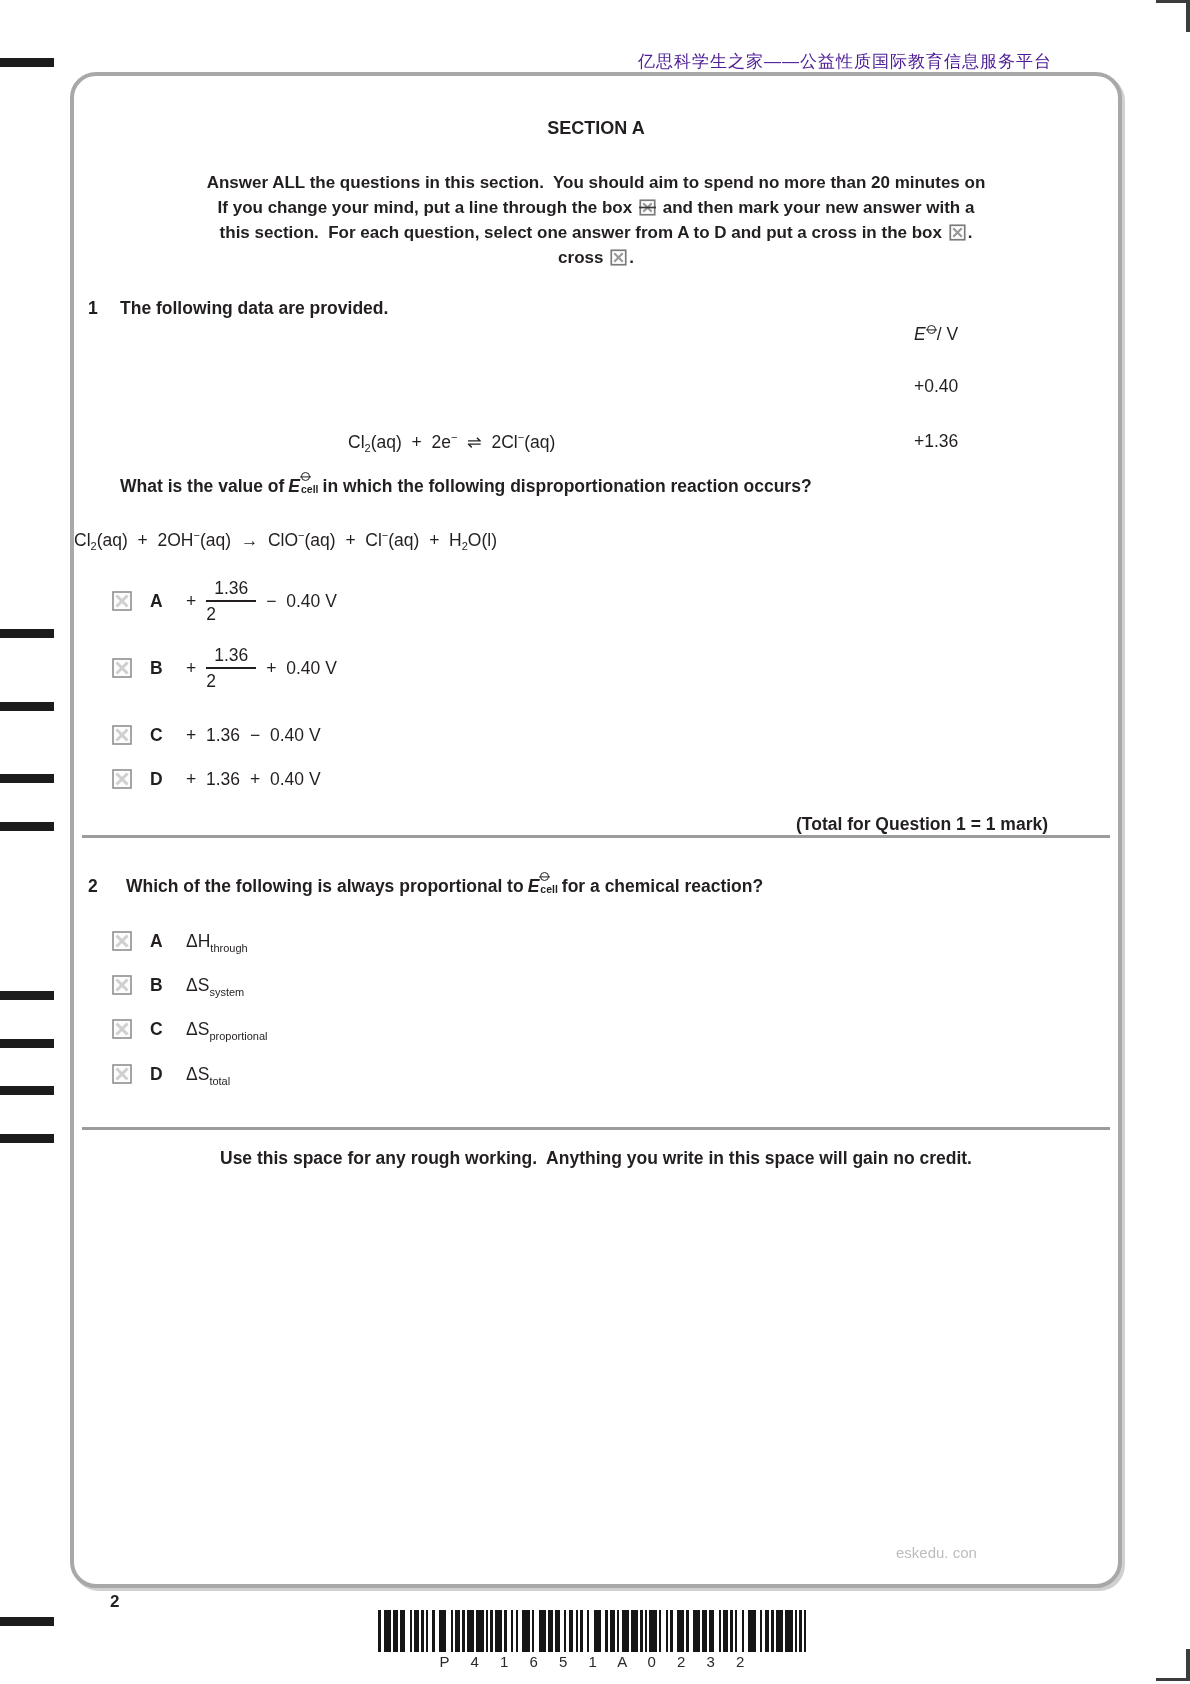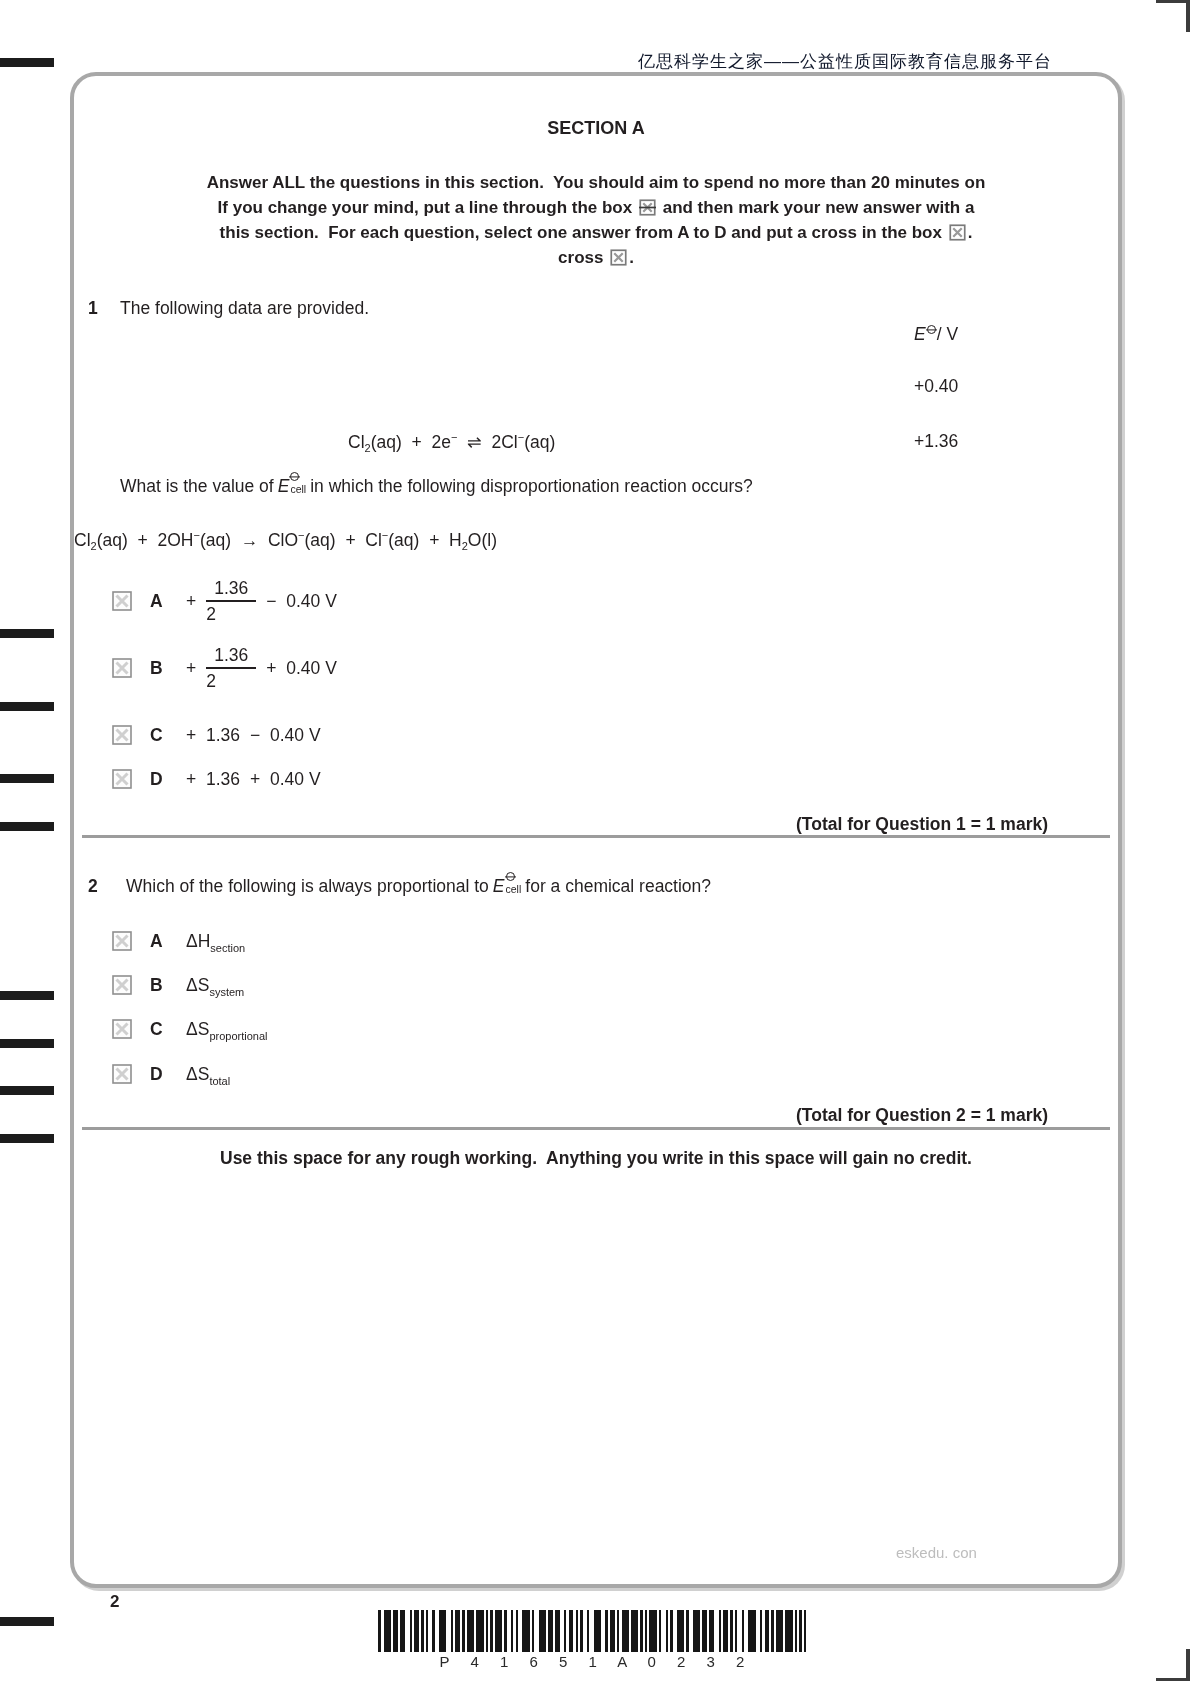--- a/index.html
+++ b/index.html
@@ -4,36 +4,36 @@
 <style>
   html,body{margin:0;padding:0;background:#ffffff;}
   .page{position:relative;width:1190px;height:1684px;background:#fff;overflow:hidden;
         font-family:"Liberation Sans",sans-serif;color:#231f20;}
 
   
   .regmark{position:absolute;left:0;width:54px;height:9px;background:#1c1c1c;}
   .corner-h{position:absolute;height:3px;width:34px;background:#3c3c3c;}
   .corner-v{position:absolute;width:4px;height:32px;background:#3c3c3c;}
 
-  .wm-top{position:absolute;left:638px;top:50px;font-size:17px;color:#0f172a;letter-spacing:1px;}
+  .wm-top{position:absolute;left:638px;top:50px;font-size:17px;color:#4c1d95;letter-spacing:1px;}
 
   
   .box{position:absolute;left:70px;top:72px;width:1052px;height:1516px;box-sizing:border-box;
        border:4px solid #a8a8a8;border-radius:26px;background:#fff;
        box-shadow:3px 3px 0 rgba(150,150,150,.45);}
 
   .section-title{position:absolute;top:42px;left:0;width:100%;text-align:center;
                  font-size:18px;font-weight:700;}
   .instr{position:absolute;top:94px;left:0;width:100%;text-align:center;
          font-size:17px;font-weight:700;line-height:25px;}
   .instr svg{vertical-align:-3px;margin:0 2px;}
 
   .qline{position:absolute;left:0;width:100%;font-size:17.5px;}
   .qnum{position:absolute;left:14px;font-weight:700;}
-  .qtext{position:absolute;left:46px;right:20px;}
+  .qtext{position:absolute;left:46px;right:20px;font-weight:bold;}
 
   .ev-header{position:absolute;left:840px;top:248px;font-size:17.5px;}
   .eq{position:absolute;font-size:17.5px;white-space:nowrap;}
   .eq sub,.eq sup{font-size:11px;}
   .eqval{position:absolute;left:840px;font-size:17.5px;}
 
   .reaction{position:absolute;top:453px;left:0;width:100%;text-align:left;
             font-size:17.5px;}
   .reaction sub,.reaction sup{font-size:11px;}
 
@@ -227,21 +227,21 @@
     </div>
 
     <div class="opt" style="top:852px;height:26px">
       <span class="cbxwrap" style="top:3px"><svg width="20" height="20" viewBox="0 0 20 20">
             <rect x="1" y="1" width="18" height="18" fill="#fdfdfd" stroke="#8f8f8f" stroke-width="1.6"></rect>
             <path d="M4.5 4.5 15.5 15.5 M15.5 4.5 4.5 15.5" stroke="#cfcfcf" stroke-width="3" fill="none"></path>
           </svg></span>
       <span class="letter">A</span>
       <span class="body" style="gap:0">
           <span class="dsym">ΔH</span>
-          <span class="subword">section</span>
+          <span class="subword">through</span>
         </span>
     </div>
 
     <div class="opt" style="top:896px;height:26px">
       <span class="cbxwrap" style="top:3px"><svg width="20" height="20" viewBox="0 0 20 20">
             <rect x="1" y="1" width="18" height="18" fill="#fdfdfd" stroke="#8f8f8f" stroke-width="1.6"></rect>
             <path d="M4.5 4.5 15.5 15.5 M15.5 4.5 4.5 15.5" stroke="#cfcfcf" stroke-width="3" fill="none"></path>
           </svg></span>
       <span class="letter">B</span>
       <span class="body" style="gap:0">
@@ -267,21 +267,20 @@
             <rect x="1" y="1" width="18" height="18" fill="#fdfdfd" stroke="#8f8f8f" stroke-width="1.6"></rect>
             <path d="M4.5 4.5 15.5 15.5 M15.5 4.5 4.5 15.5" stroke="#cfcfcf" stroke-width="3" fill="none"></path>
           </svg></span>
       <span class="letter">D</span>
       <span class="body" style="gap:0">
           <span class="dsym">ΔS</span>
           <span class="subword">total</span>
         </span>
     </div>
 
-    <div class="total" style="top:1029px">(Total for Question 2 = 1 mark)</div>
     <div class="sep" style="top:1051px"></div>
 
     <div class="rough">Use this space for any rough working.&nbsp; Anything you write in this space will gain no credit.</div>
 
     <div class="wm-bottom">eskedu. con</div>
   </div>
 
   <div class="pagenum">2</div>
   <div class="barcode">
     <div class="barcode-bars"><span class="bar" style="width:3px;margin-right:3px"></span><span class="bar" style="width:7.199999999999999px;margin-right:2.2px"></span><span class="bar" style="width:4.8px;margin-right:2.2px"></span><span class="bar" style="width:4.8px;margin-right:4.4px"></span><span class="bar" style="width:2.4px;margin-right:2.2px"></span><span class="bar" style="width:4.8px;margin-right:2.2px"></span><span class="bar" style="width:2.4px;margin-right:2.2px"></span><span class="bar" style="width:2.4px;margin-right:4.4px"></span><span class="bar" style="width:2.4px;margin-right:4.4px"></span><span class="bar" style="width:7.199999999999999px;margin-right:4.4px"></span><span class="bar" style="width:2.4px;margin-right:2.2px"></span><span class="bar" style="width:4.8px;margin-right:2.2px"></span><span class="bar" style="width:2.4px;margin-right:2.2px"></span><span class="bar" style="width:7.199999999999999px;margin-right:2.2px"></span><span class="bar" style="width:7.199999999999999px;margin-right:2.2px"></span><span class="bar" style="width:2.4px;margin-right:2.2px"></span><span class="bar" style="width:2.4px;margin-right:2.2px"></span><span class="bar" style="width:7.199999999999999px;margin-right:2.2px"></span><span class="bar" style="width:2.4px;margin-right:4.4px"></span><span class="bar" style="width:2.4px;margin-right:2.2px"></span><span class="bar" style="width:2.4px;margin-right:4.4px"></span><span class="bar" style="width:7.199999999999999px;margin-right:2.2px"></span><span class="bar" style="width:2.4px;margin-right:4.4px"></span><span class="bar" style="width:7.199999999999999px;margin-right:2.2px"></span><span class="bar" style="width:4.8px;margin-right:2.2px"></span><span class="bar" style="width:4.8px;margin-right:4.4px"></span><span class="bar" style="width:2.4px;margin-right:2.2px"></span><span class="bar" style="width:4.8px;margin-right:2.2px"></span><span class="bar" style="width:2.4px;margin-right:2.2px"></span><span class="bar" style="width:2.4px;margin-right:4.4px"></span><span class="bar" style="width:2.4px;margin-right:4.4px"></span><span class="bar" style="width:7.199999999999999px;margin-right:4.4px"></span><span class="bar" style="width:2.4px;margin-right:2.2px"></span><span class="bar" style="width:4.8px;margin-right:2.2px"></span><span class="bar" style="width:2.4px;margin-right:2.2px"></span><span class="bar" style="width:7.199999999999999px;margin-right:2.2px"></span><span class="bar" style="width:7.199999999999999px;margin-right:2.2px"></span><span class="bar" style="width:2.4px;margin-right:2.2px"></span><span class="bar" style="width:2.4px;margin-right:2.2px"></span><span class="bar" style="width:7.199999999999999px;margin-right:2.2px"></span><span class="bar" style="width:2.4px;margin-right:4.4px"></span><span class="bar" style="width:2.4px;margin-right:2.2px"></span><span class="bar" style="width:2.4px;margin-right:4.4px"></span><span class="bar" style="width:7.199999999999999px;margin-right:2.2px"></span><span class="bar" style="width:2.4px;margin-right:4.4px"></span><span class="bar" style="width:7.199999999999999px;margin-right:2.2px"></span><span class="bar" style="width:4.8px;margin-right:2.2px"></span><span class="bar" style="width:4.8px;margin-right:4.4px"></span><span class="bar" style="width:2.4px;margin-right:2.2px"></span><span class="bar" style="width:4.8px;margin-right:2.2px"></span><span class="bar" style="width:2.4px;margin-right:2.2px"></span><span class="bar" style="width:2.4px;margin-right:4.4px"></span><span class="bar" style="width:2.4px;margin-right:4.4px"></span><span class="bar" style="width:7.199999999999999px;margin-right:4.4px"></span><span class="bar" style="width:2.4px;margin-right:2.2px"></span><span class="bar" style="width:4.8px;margin-right:2.2px"></span><span class="bar" style="width:2.4px;margin-right:2.2px"></span><span class="bar" style="width:7.199999999999999px;margin-right:2.2px"></span><span class="bar" style="width:7.199999999999999px;margin-right:2.2px"></span><span class="bar" style="width:2.4px;margin-right:2.2px"></span><span class="bar" style="width:2.4px;margin-right:2.2px"></span><span class="bar" style="width:7.199999999999999px;margin-right:2.2px"></span></div>

